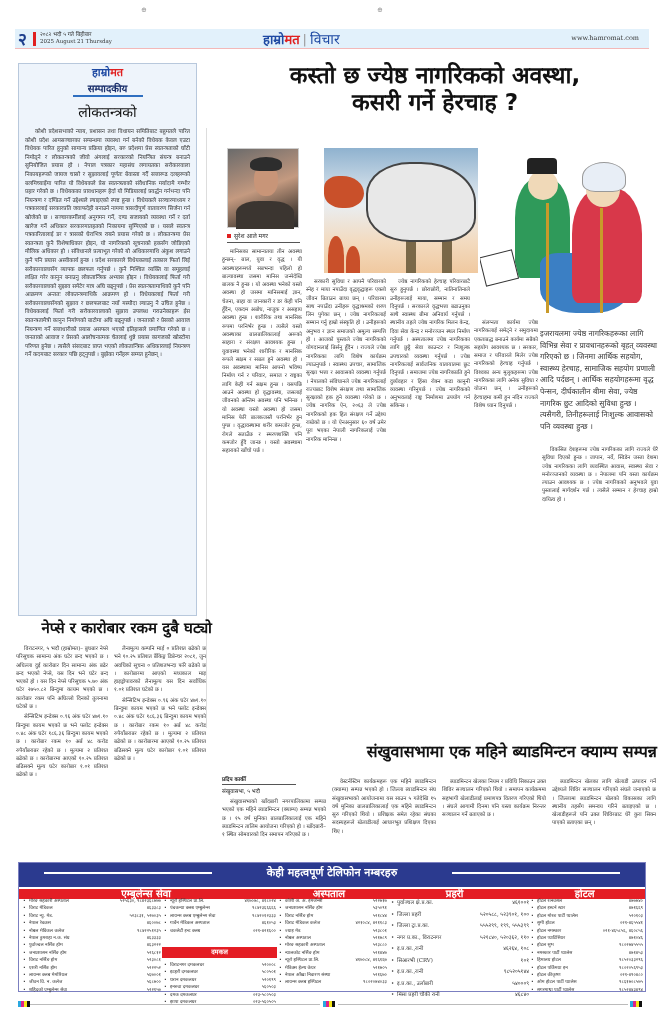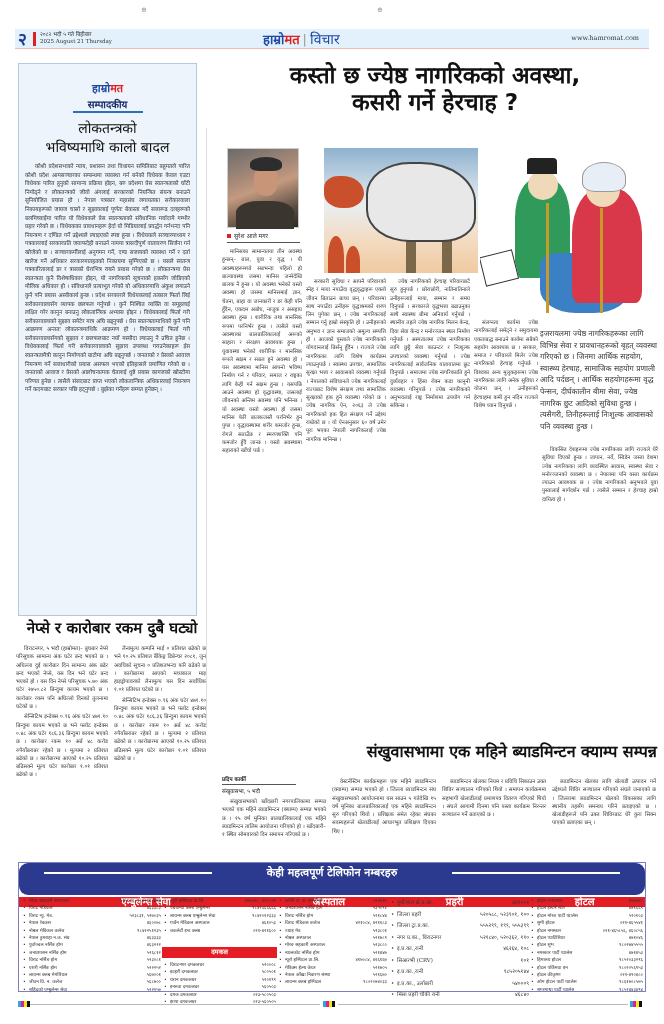--- a/index.html
+++ b/index.html
@@ -12,21 +12,21 @@
   .page-num { position: absolute; left: 3px; top: 0px; font-size: 17px; font-weight: bold; color: #1c3d8c; font-family: "DejaVu Sans", sans-serif; line-height: 20px; }
   .page-bar { position: absolute; left: 18px; top: 3px; width: 3px; height: 14px; background: #e02020; }
   .date-block { position: absolute; left: 25px; top: 2px; font-size: 5.5px; line-height: 7px; color: #333; }
   .brand { position: absolute; left: 248px; top: 1px; font-family: "DejaVu Sans", sans-serif; font-weight: bold; font-size: 13px; line-height: 18px; }
   .brand .b1 { color: #1f4aa3; } .brand .b2 { color: #e02020; }
   .brand .sep { color: #999; font-weight: normal; margin: 0 3px; }
   .brand .sec { color: #1f4aa3; font-size: 14px; font-weight: normal; }
   .website { position: absolute; right: 10px; top: 5px; font-size: 6.5px; color: #333; }
 
   
-  .editorial { position: absolute; left: 18px; top: 63px; width: 179px; height: 553px; background: #eef4fb; border: 1px solid #b8c8dc; padding: 16px 6px; }
+  .editorial { position: absolute; left: 18px; top: 63px; width: 179px; height: 553px; background: #eef4fb; border: 1px solid #b8c8dc; padding: 0 6px; }
   .ed-logo { text-align: center; font-family: "DejaVu Sans", sans-serif; font-weight: bold; font-size: 11px; }
   .ed-logo .b1 { color: #1f4aa3; } .ed-logo .b2 { color: #e02020; }
   .ed-label { text-align: center; font-family: "DejaVu Sans", sans-serif; font-weight: bold; font-size: 10px; color: #1a2f6b; margin-top: 2px; border-bottom: 2px solid #2f6fc0; width: 70px; margin-left: auto; margin-right: auto; }
   .ed-title { text-align: center; font-family: "DejaVu Sans", sans-serif; font-size: 14px; line-height: 19px; color: #111; margin-top: 6px; }
   .ed-body { font-size: 5.6px; line-height: 8.6px; color: #333; text-align: justify; margin-top: 5px; text-indent: 10px; }
 
   
   .headline { position: absolute; left: 215px; top: 62px; width: 440px; text-align: center; font-family: "DejaVu Sans", sans-serif; font-weight: bold; font-size: 23px; line-height: 27px; color: #111; }
   .author-photo { position: absolute; left: 227px; top: 148px; width: 72px; height: 80px; background: linear-gradient(160deg, #6b6b6b 0%, #a88a78 35%, #c49a80 50%, #5a4b40 80%, #2a2a2a 100%); border: 1px solid #ccc; }
   .author-photo .face { position: absolute; left: 26px; top: 15px; width: 24px; height: 32px; border-radius: 45%; background: #c89578; }
@@ -53,32 +53,32 @@
   .illus-elders .skirt { position: absolute; left: 60px; top: 105px; width: 90px; height: 60px; background: #3b7fc4; border-radius: 20% 20% 40% 40%; }
   .illus-elders .paper { position: absolute; left: 2px; top: 105px; width: 34px; height: 30px; background: #fff; border: 1px solid #333; transform: rotate(-14deg); font-size: 6px; padding: 8px 3px; }
   .illus-elders .cane1 { position: absolute; left: 66px; top: 55px; width: 3px; height: 110px; background: #c89a2a; }
   .illus-elders .cane2 { position: absolute; left: 120px; top: 60px; width: 3px; height: 105px; background: #c89a2a; }
 
   .col { position: absolute; font-size: 5.4px; line-height: 8.3px; color: #333; text-align: justify; }
   .col p { text-indent: 8px; margin-bottom: 2px; }
   .callout { position: absolute; left: 540px; top: 328px; width: 118px; font-size: 7.6px; line-height: 11.6px; color: #333; font-family: "DejaVu Sans", sans-serif; }
 
   
-  .nepse-title { position: absolute; left: 12px; top: 618px; width: 200px; font-family: "DejaVu Sans", sans-serif; font-size: 15px; line-height: 20px; color: #111; text-align: center; }
+  .nepse-title { position: absolute; left: 12px; top: 618px; width: 200px; font-family: "DejaVu Sans", sans-serif; font-size: 15px; line-height: 20px; color: #111; text-align: right; }
 
   .divider-v { position: absolute; left: 206px; top: 128px; width: 1px; height: 600px; background: #ddd; }
 
   
   .bad-title { position: absolute; left: 225px; top: 742px; width: 432px; font-family: "DejaVu Sans", sans-serif; font-size: 16px; line-height: 20px; color: #111; text-align: right; }
   .bad-author { position: absolute; left: 222px; top: 775px; width: 74px; font-size: 5.5px; border-bottom: 1px solid #555; padding-bottom: 1px; font-weight: bold; }
   .bad-place { position: absolute; left: 222px; top: 787px; font-size: 5.5px; }
 
   
   .phone-box { position: absolute; left: 18px; top: 862px; width: 628px; height: 130px; border: 1px solid #7b7fc0; background: #fff; }
-  .phone-head { height: 32px; background: #2b3a8f; color: #fff; font-family: "DejaVu Sans", sans-serif; font-weight: bold; font-size: 11px; text-align: center; line-height: 20px; position: relative; border-radius: 9px; }
+  .phone-head { height: 24px; background: #2b3a8f; color: #fff; font-family: "DejaVu Sans", sans-serif; font-weight: bold; font-size: 11px; text-align: center; line-height: 20px; position: relative; }
   .phone-head .line { position: absolute; top: 9px; height: 2px; background: #fff; width: 168px; }
   .phone-cats { display: flex; height: 10px; background: #e41d24; margin-top: 2px; }
   .phone-cats div { color: #fff; font-size: 10px; font-family: "DejaVu Sans", sans-serif; font-weight: bold; text-align: center; line-height: 10px; }
   .pcol { position: absolute; top: 34px; font-size: 4.6px; line-height: 7.4px; color: #333; }
   .pcol .row { display: flex; }
   .pcol .row .bul { width: 6px; }
   .pcol .row .name { flex: 1; }
   .pcol .row .num { text-align: left; }
   .police .row { line-height: 11.5px; font-size: 5.4px; }
   .fire-head { position: absolute; left: 143px; top: 84px; width: 115px; height: 11px; background: #e41d24; color: #fff; text-align: center; font-size: 6.5px; font-weight: bold; line-height: 11px; font-family: "DejaVu Sans", sans-serif; }
@@ -106,21 +106,20 @@
   <span class="website">www.hamromat.com</span>
 </div>
 
 <div class="editorial">
   <div class="ed-logo">
     <span class="b1">हाम्रो</span><span class="b2">मत</span>
   </div>
   <div class="ed-label">सम्पादकीय</div>
   <div class="ed-title">
     <div>लोकतन्त्रको</div>
-    <div>भविष्यमाथि कालो बादल</div>
   </div>
   <p class="ed-body">कोशी प्रदेशसभाको न्याय, प्रशासन तथा विधायन समितिबाट बहुमतले पारित कोशी प्रदेश आमसञ्चारका सम्बन्धमा व्यवस्था गर्न बनेको विधेयक केवल एउटा विधेयक पारित हुनुको सामान्य प्रक्रिया होइन, बरु प्रदेशमा प्रेस स्वतन्त्रताको घाँटी निमोठ्ने र लोकतन्त्रको जीवो अंगलाई सरकारको नियन्त्रित संयन्त्र बनाउने सुनियोजित प्रयास हो । नेपाल पत्रकार महासंघ लगायतका सरोकारवाला निकायहरूको जायज चासो र सुझावलाई पूर्णतः बेवास्ता गर्दै सत्तारूढ दलहरूको बलमिच्याइँमा पारित यो विधेयकले प्रेस स्वतन्त्रताको संवैधानिक मर्यादामै गम्भीर प्रहार गरेको छ । विधेयकका प्रावधानहरू हेर्दा यो मिडियालाई प्रवर्द्धन गर्नभन्दा पनि नियन्त्रण र दण्डित गर्ने उद्देश्यले ल्याइएको स्पष्ट हुन्छ । विधेयकले सञ्चारमाध्यम र पत्रकारलाई सरकारप्रति जवाफदेही बनाउने नाममा त्रासदीपूर्ण वातावरण सिर्जना गर्न खोजेको छ । सञ्चारकर्मीलाई अनुगमन गर्ने, दण्ड सजायको व्यवस्था गर्ने र दर्ता खारेज गर्ने अधिकार सरकारमातहतको निकायमा सुम्पिएको छ । यसले स्वतन्त्र पत्रकारितालाई डर र त्रासको घेराभित्र राख्ने प्रयास गरेको छ । लोकतन्त्रमा प्रेस स्वतन्त्रता कुनै विशेषाधिकार होइन, यो नागरिकको सूचनाको हकसँग जोडिएको मौलिक अधिकार हो । संविधानले प्रत्याभूत गरेको यो अधिकारमाथि अंकुश लगाउने कुनै पनि प्रयास अस्वीकार्य हुन्छ । प्रदेश सरकारले विधेयकलाई तत्काल फिर्ता लिई सरोकारवालासँग व्यापक छलफल गर्नुपर्छ । कुनै निश्चित व्यक्ति वा समूहलाई लक्षित गरेर कानुन बनाउनु लोकतान्त्रिक अभ्यास होइन । विधेयकलाई फिर्ता गरी सरोकारवालाको सुझाव समेटेर मात्र अघि बढ्नुपर्छ । प्रेस स्वतन्त्रतामाथिको कुनै पनि आक्रमण अन्ततः लोकतन्त्रमाथिकै आक्रमण हो । विधेयकलाई फिर्ता गरी सरोकारवालासँगको सुझाव र छलफलबाट नयाँ मस्यौदा ल्याउनु नै उचित हुनेछ । विधेयकलाई फिर्ता गरी सरोकारवालाको सुझाव उपलब्ध गराउनेकाहरू ईस स्वतन्त्रतामैत्री कानुन निर्माणको बाटोमा अघि बढ्नुपर्छ । जनताको र प्रेसको आवाज नियन्त्रण गर्ने सत्ताधारीको प्रयास असफल भएको इतिहासले प्रमाणित गरेको छ । जनताको आवाज र प्रेसको आलोचनात्मक चेतलाई थुन्ने प्रयास कागजको खोस्टोमा परिणत हुनेछ । त्यसैले संसदबाट प्राप्त भएको लोकतान्त्रिक अधिकारलाई नियन्त्रण गर्ने कदमबाट सरकार पछि हट्नुपर्छ । बुझेका गर्नेहरू सम्मत हुनेछन् ।</p>
 </div>
 
 <div class="divider-v"></div>
 
 <h1 class="headline">
   <div>कस्तो छ ज्येष्ठ नागरिकको अवस्था,</div>
   <div>कसरी गर्ने हेरचाह ?</div>
 </h1>

